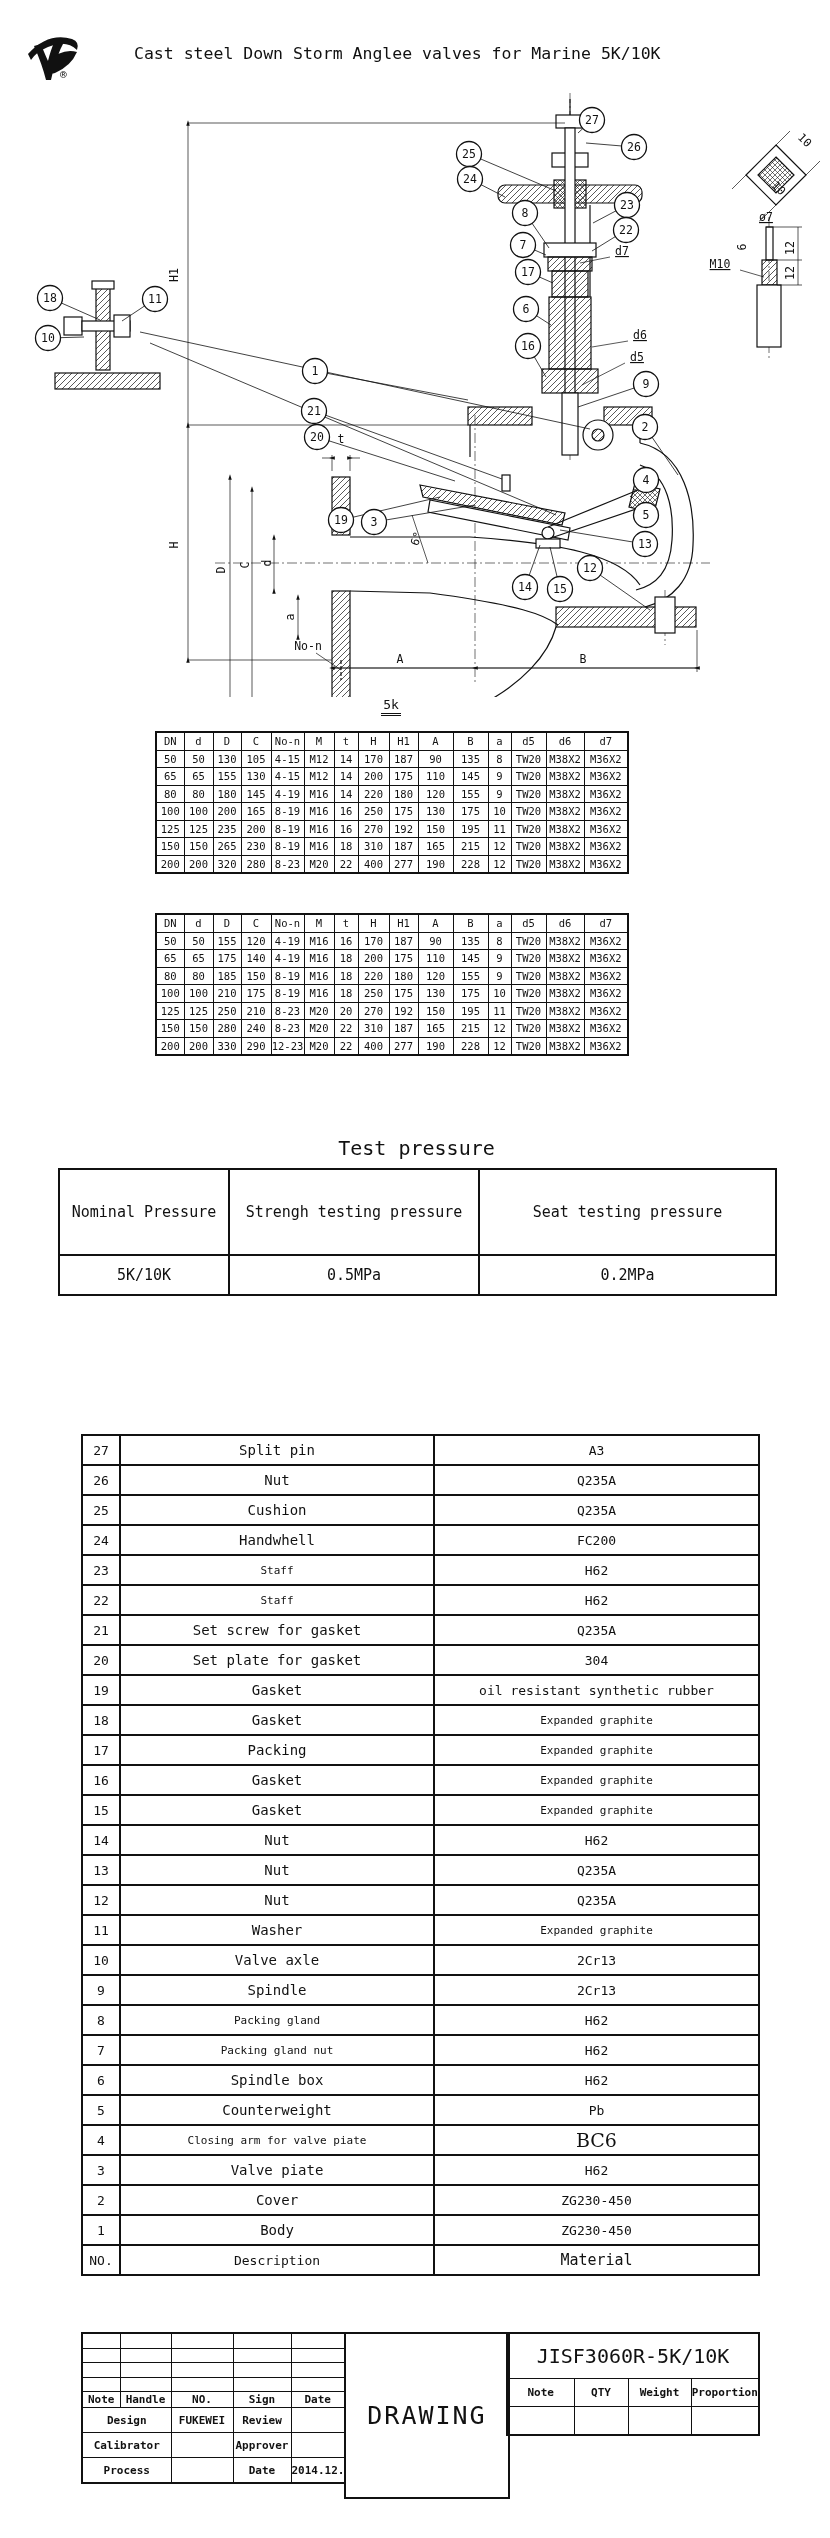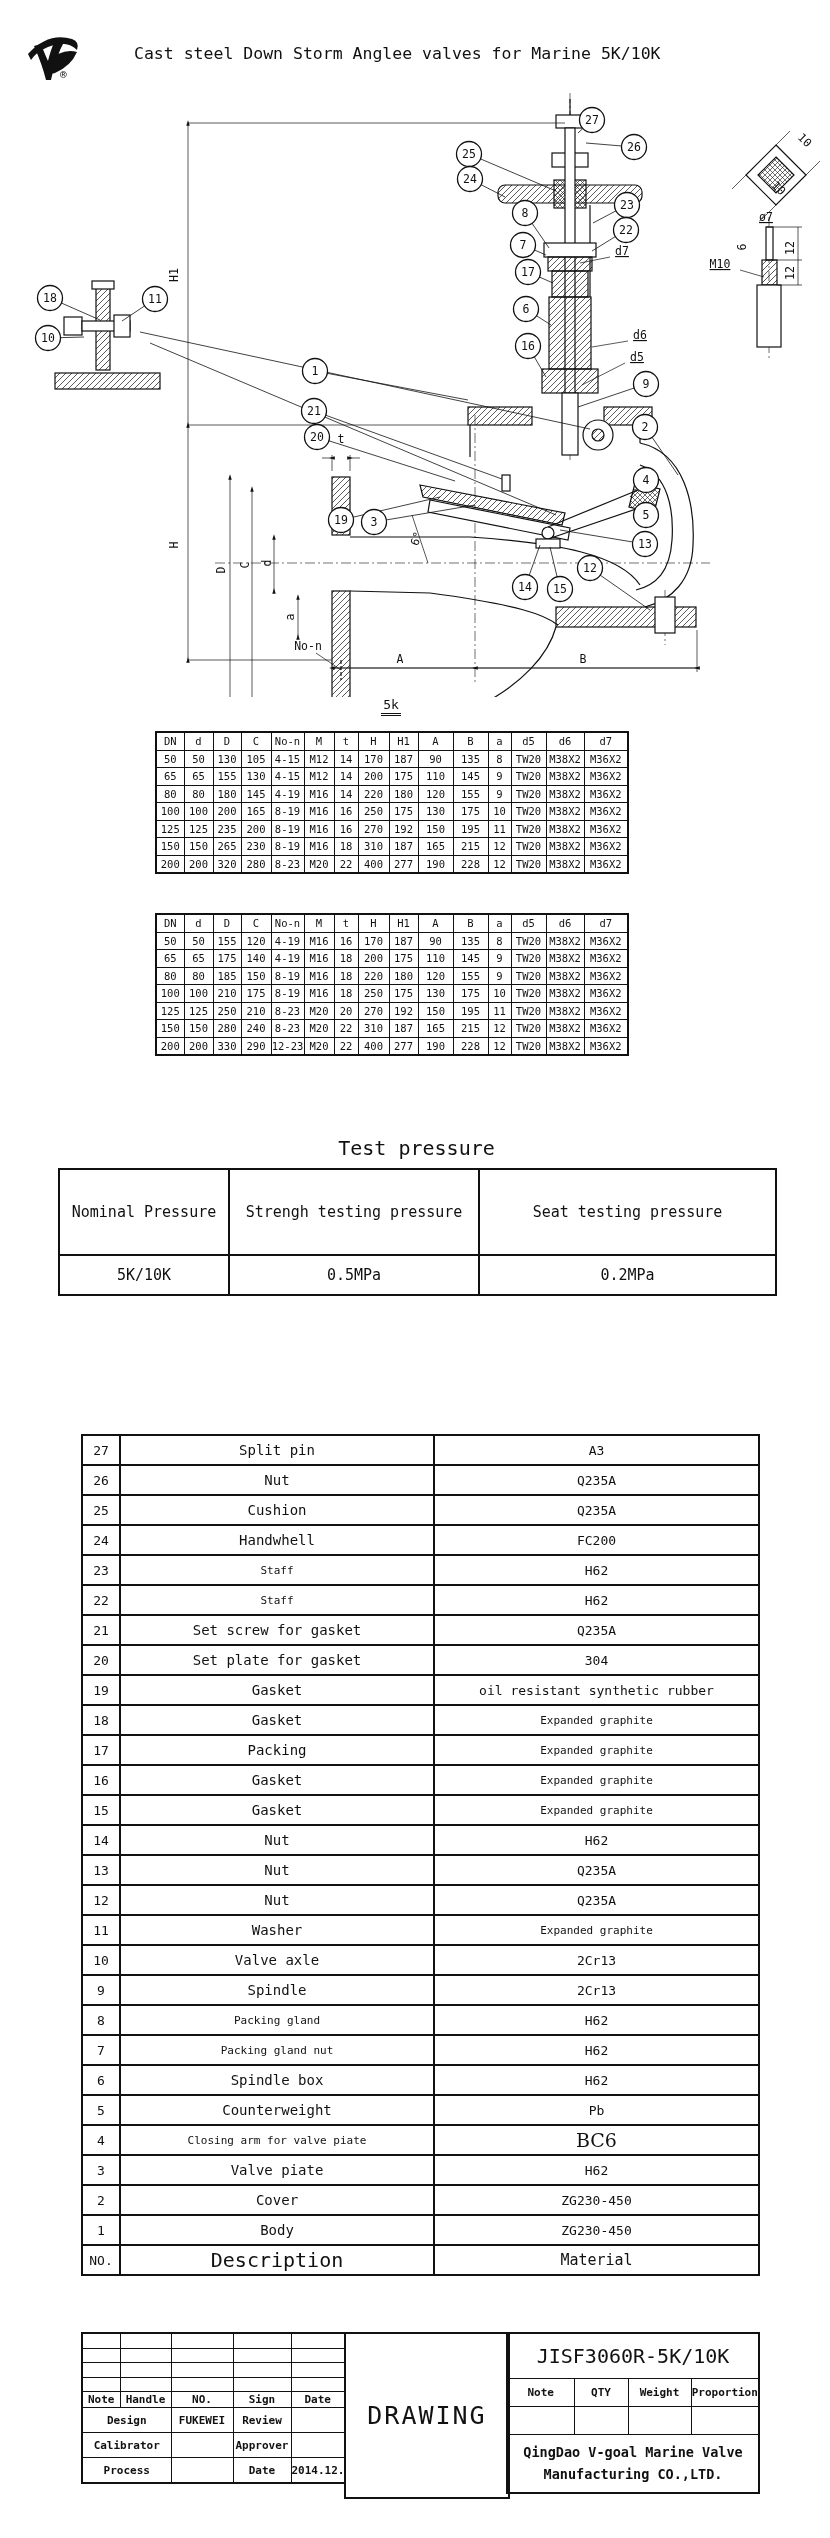--- a/index.html
+++ b/index.html
@@ -25,21 +25,21 @@
   
   table.parts{position:absolute;left:81px;top:1434px;border-collapse:collapse;table-layout:fixed;
               width:677px;font-size:13px;border:2.5px solid #111;}
   table.parts td{border:2px solid #111;text-align:center;padding:0;height:28px;overflow:hidden;}
   table.parts td.no{font-size:13px;}
   table.parts td.desc{font-size:14px;}
   table.parts td.mat{font-size:13px;}
   table.parts td.sm{font-size:11px;}
   table.parts td.serif{font-family:"DejaVu Serif","Liberation Serif",serif;font-size:19px;}
   table.parts td.f-no{font-size:13px;}
-  table.parts td.f-desc{font-size:20px;}
+  table.parts td.f-desc{font-size:13px;}
   table.parts td.f-mat{font-size:15px;}
   
   .tb{position:absolute;left:81px;top:2332px;width:677px;height:163px;}
   table.tbl-left{position:absolute;left:0;top:0;width:263px;border-collapse:collapse;table-layout:fixed;
                  font-size:11px;border:2px solid #111;}
   table.tbl-left td{border:1.5px solid #111;text-align:center;padding:0;font-weight:bold;overflow:hidden;white-space:nowrap;}
   .tb-center{position:absolute;left:263px;top:0;width:162px;height:163px;border:2px solid #111;
              display:flex;align-items:center;justify-content:center;font-size:25px;letter-spacing:2px;}
   table.tbl-right{position:absolute;left:425px;top:0;width:252px;border-collapse:collapse;table-layout:fixed;
                   border:2px solid #111;}
@@ -869,22 +869,17 @@
             <td class="rcol">QTY</td>
             <td class="rcol">Weight</td>
             <td class="rcol">Proportion</td>
           </tr>
       <tr>
             <td class="remp"></td>
             <td class="remp"></td>
             <td class="remp"></td>
             <td class="remp"></td>
           </tr>
-      <tr>
-            <td class="comp" colspan="4">
-        <span>QingDao V-goal Marine Valve</span><br>
-        <span>Manufacturing CO.,LTD.</span></td>
-          </tr>
     </tbody>
       </table>
   </div>
 
 </div>
 
 </body></html>

